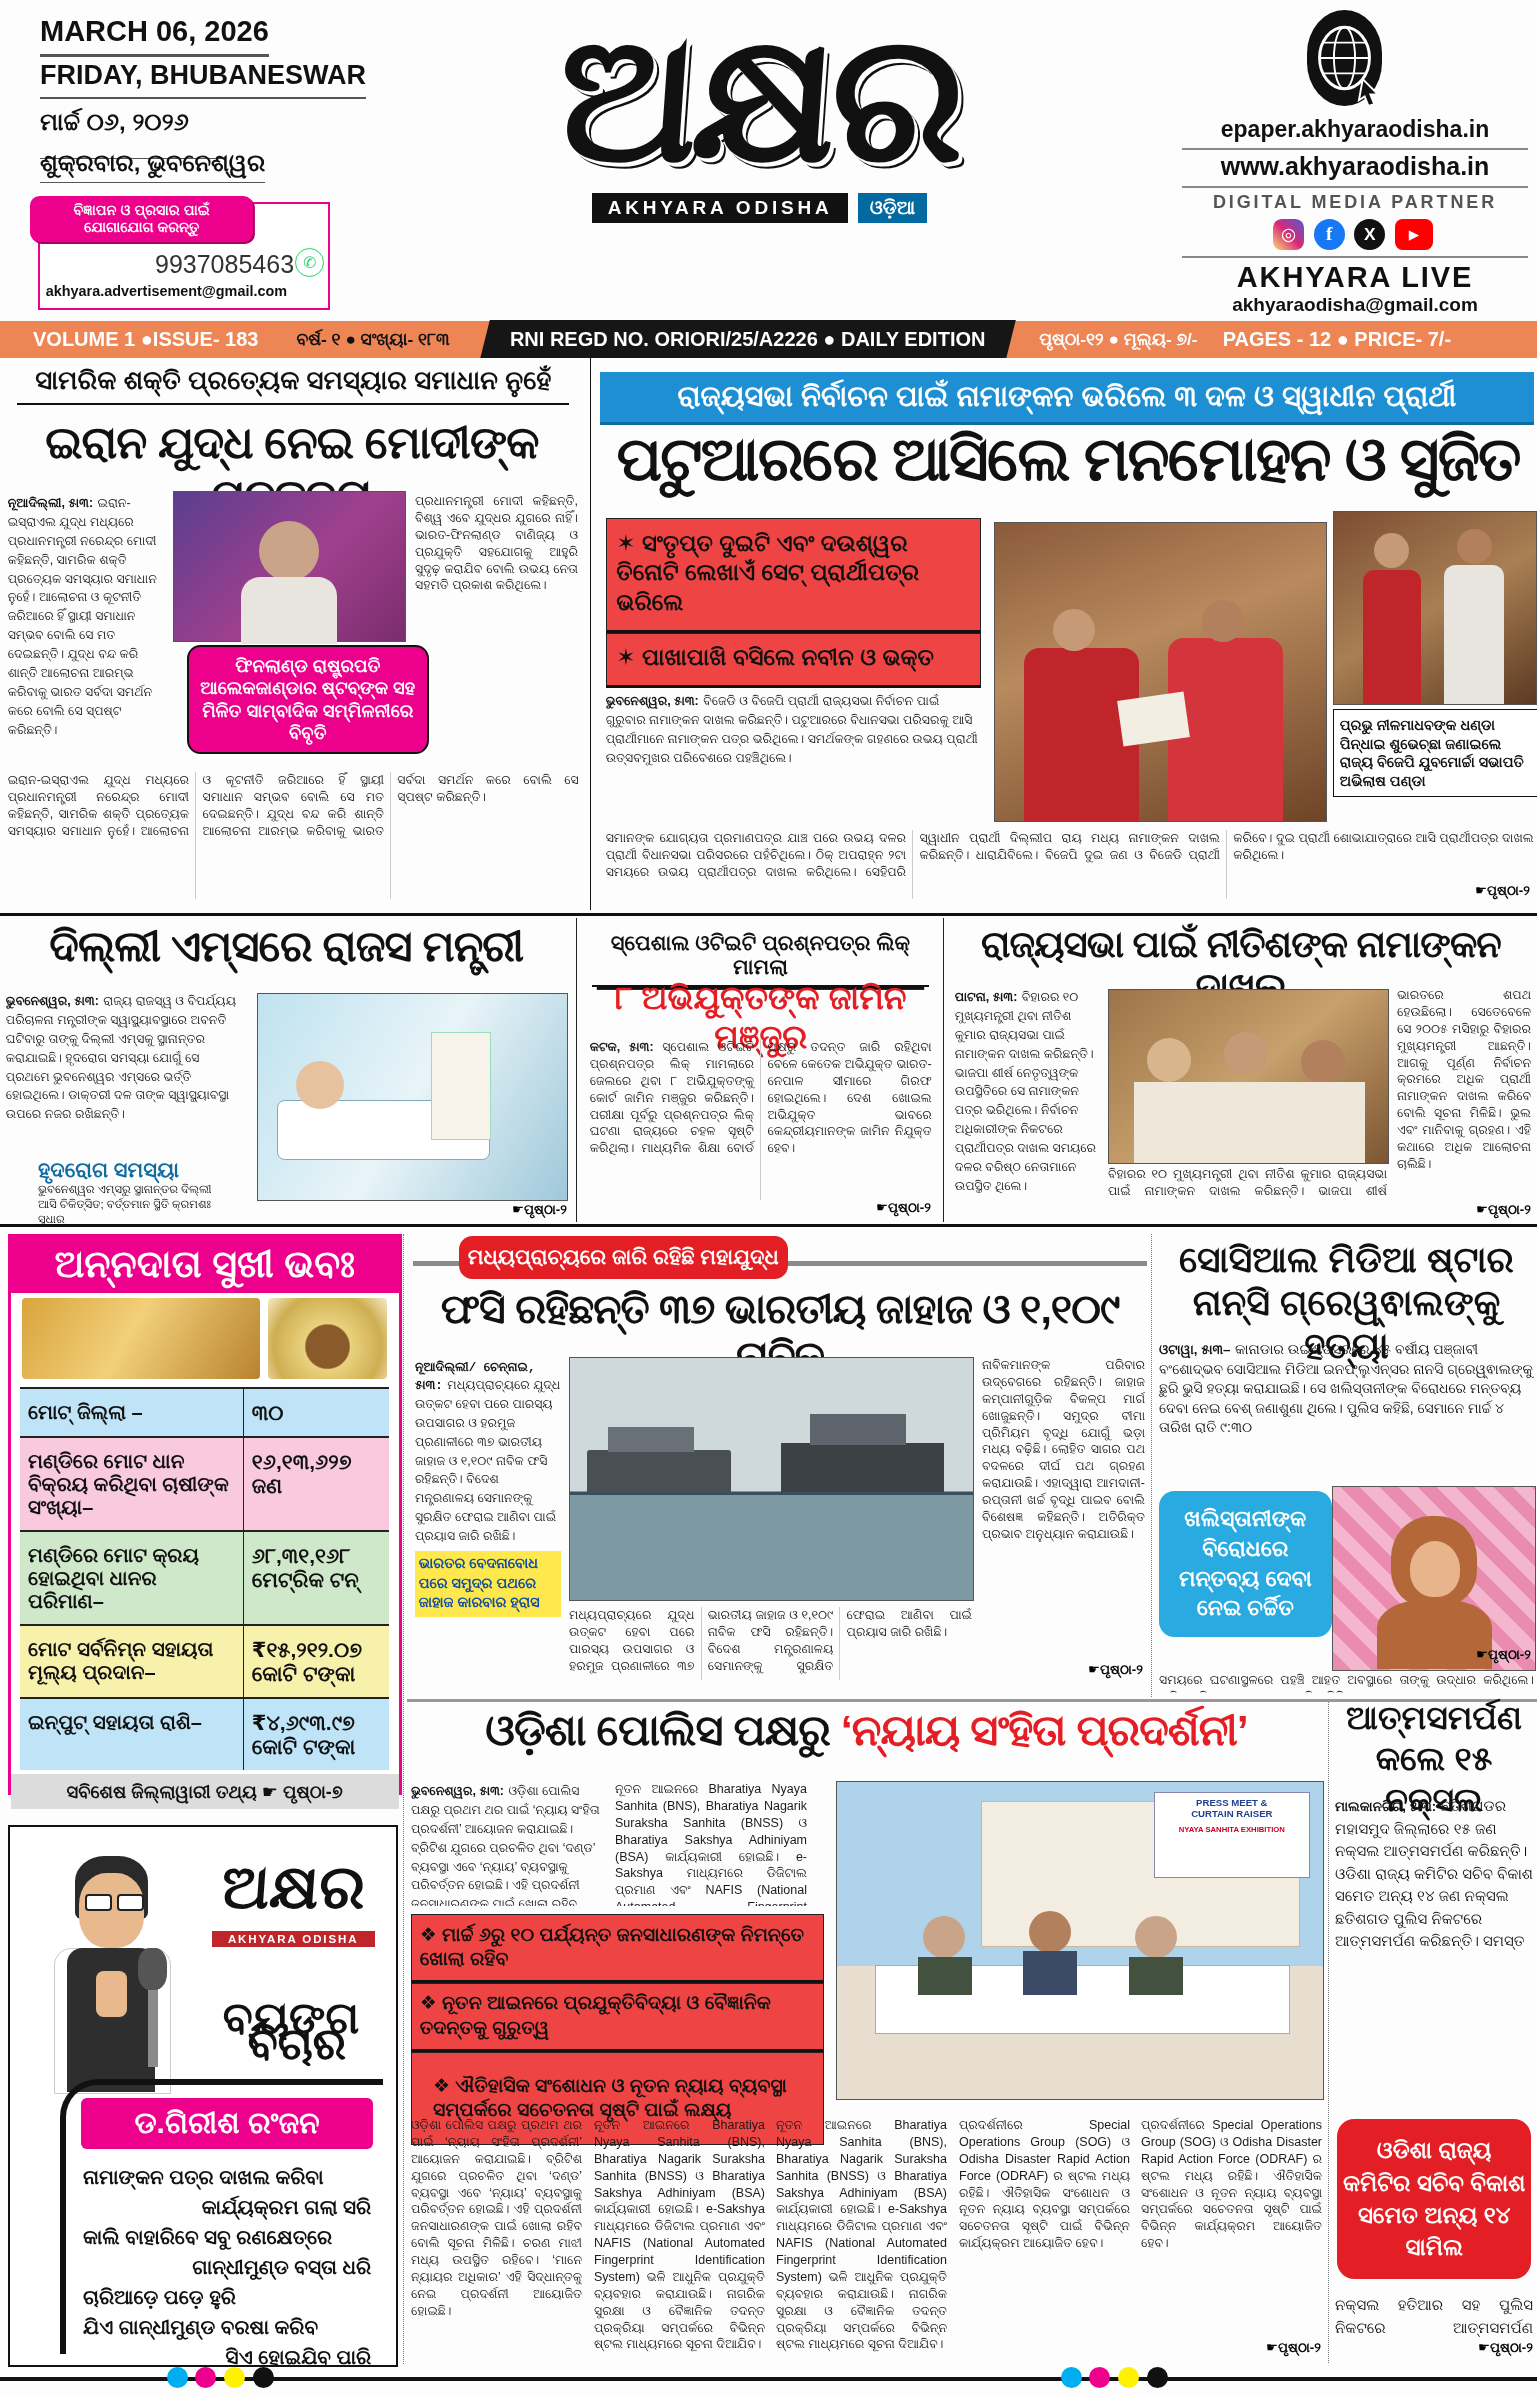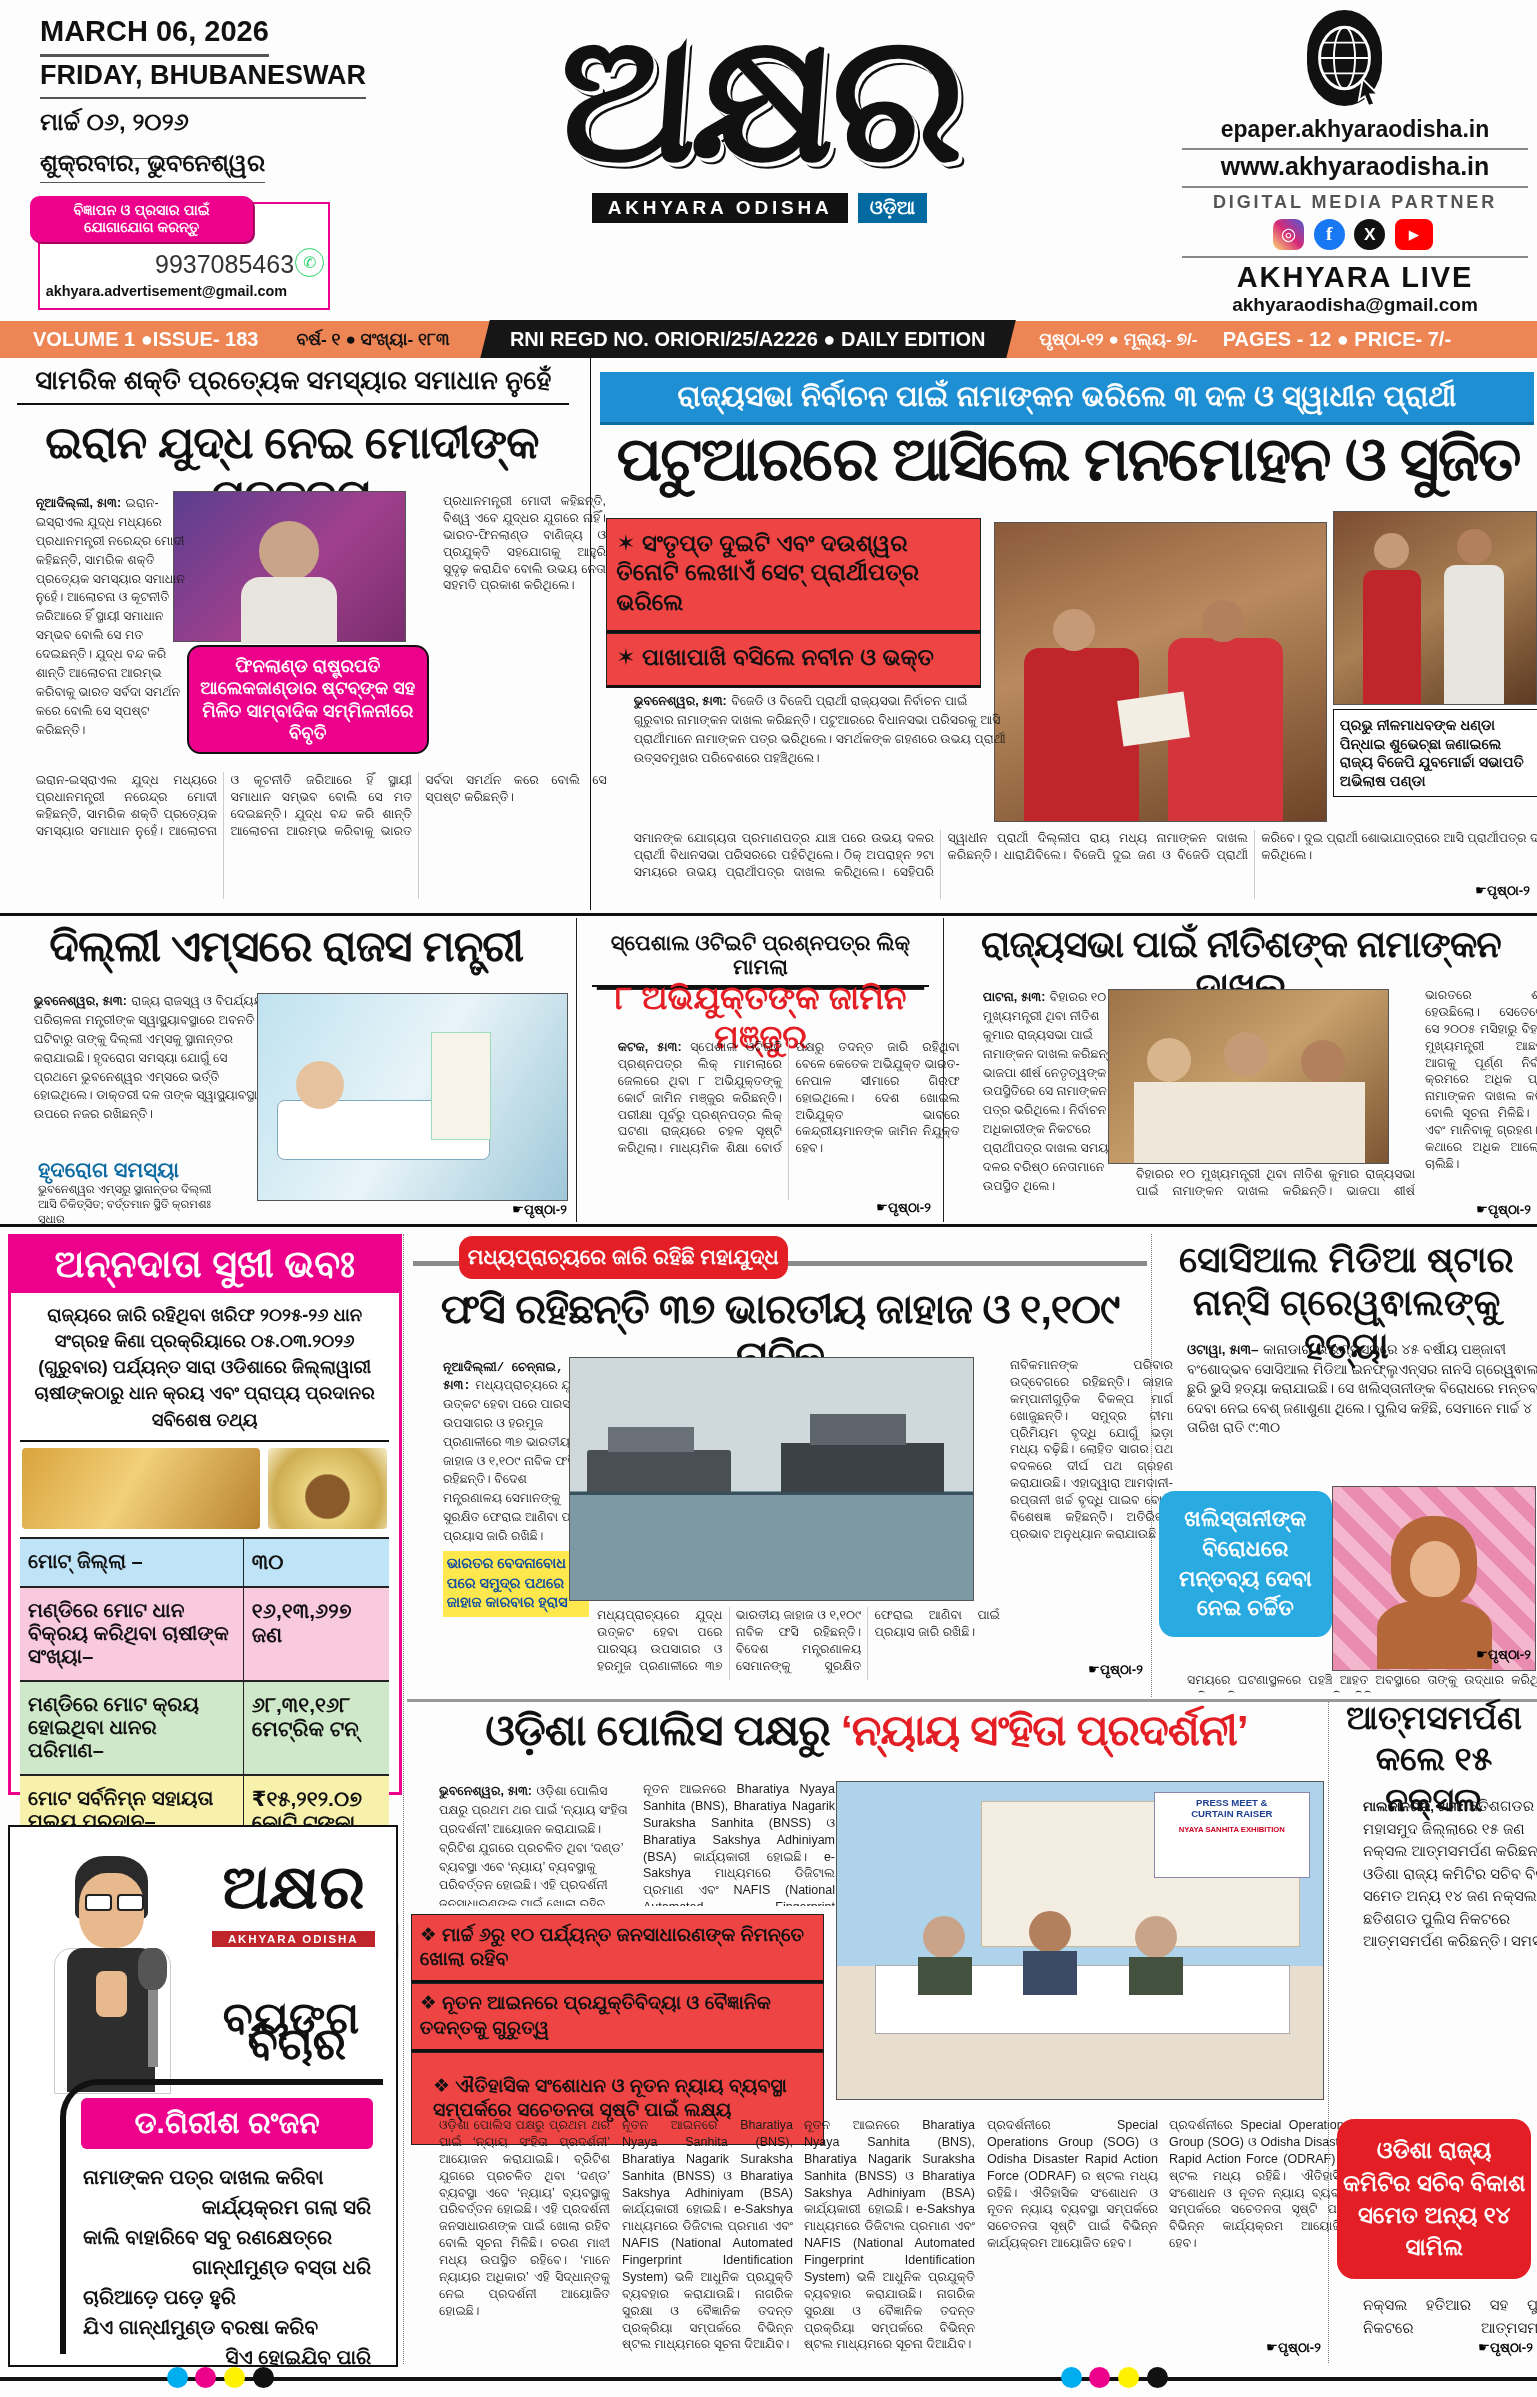--- a/index.html
+++ b/index.html
@@ -1,21 +1,21 @@
 <!DOCTYPE html>
 <html><head>
 <meta charset="utf-8">
 <style>
   html,body{margin:0;padding:0;background:#e8e8e8;}
   #page{position:relative;width:1537px;height:2398px;background:#fdfdfd;margin:0 auto;
         font-family:"Liberation Sans","DejaVu Sans",sans-serif;color:#111;overflow:hidden;}
   .abs{position:absolute;}
   .b{font-weight:bold;}
   .ctr{text-align:center;}
-  .clip{overflow:hidden;margin-left:28px;}
+  .clip{overflow:hidden;}
   .body-txt{font-size:12.5px;line-height:1.35;text-align:justify;color:#1a1a1a;}
   .cols2{column-count:2;column-gap:13.4px;column-rule:1px solid #ccc;}
   .cols3{column-count:3;column-gap:13.4px;column-rule:1px solid #ccc;}
   .rule-v-dot{border-left:1.9px dotted #777;}
   .rule-v-sol{border-left:1.9px solid #222;}
   .hline{background:#111;height:2.9px;}
   .pageref{color:#000;font-weight:bold;font-size:13.4px;text-align:right;}
   .peach{background:#ef4444;border:1px solid #222;}
   .photo{border:1px solid #555;}
   .cap{font-size:14.4px;font-weight:bold;line-height:1.3;}
@@ -187,21 +187,20 @@
     </div>
     <div class="abs clip body-txt" style="left:448px;top:69px;width:134px;height:213px;">ଭାରତରେ ଶପଥ ହେଉଛିଲୋ। ସେତେବେଳେ ସେ ୨୦୦୫ ମସିହାରୁ ବିହାରର ମୁଖ୍ୟମନ୍ତ୍ରୀ ଆଛନ୍ତି। ଆଗକୁ ପୂର୍ଣ୍ଣ ନିର୍ବାଚନ କ୍ରମରେ ଅଧିକ ପ୍ରାର୍ଥୀ ନାମାଙ୍କନ ଦାଖଲ କରିବେ ବୋଲି ସୂଚନା ମିଳିଛି। ଭୁଲ ଏବଂ ମାନିବାକୁ ଗ୍ରହଣ। ଏହି କଥାରେ ଅଧିକ ଆଲୋଚନା ଚାଲିଛି।</div>
     <div class="abs clip body-txt" style="left:159px;top:248px;width:279px;height:35px;">ବିହାରର ୧୦ ମୁଖ୍ୟମନ୍ତ୍ରୀ ଥିବା ନୀତିଶ କୁମାର ରାଜ୍ୟସଭା ପାଇଁ ନାମାଙ୍କନ ଦାଖଲ କରିଛନ୍ତି। ଭାଜପା ଶୀର୍ଷ ନେତୃତ୍ୱଙ୍କ ଉପସ୍ଥିତିରେ ସେ ନାମାଙ୍କନ ପତ୍ର ଭରିଥିଲେ। ନିର୍ବାଚନ ଅଧିକାରୀଙ୍କ ନିକଟରେ ପ୍ରାର୍ଥୀପତ୍ର ଦାଖଲ ସମୟରେ ଦଳର ବରିଷ୍ଠ ନେତାମାନେ ଉପସ୍ଥିତ ଥିଲେ।</div>
     <div class="abs pageref" style="left:467px;top:284px;width:115px;">☛ପୃଷ୍ଠା-୨</div>
   </div>
 
   <div class="abs hline" style="left:0;top:1224px;width:1537px;"></div>
 
   <div class="abs" style="left:7.7px;top:1234px;width:388px;height:555px;border:3.8px solid #ec008c;background:#fff;">
     <div class="ctr" style="background:#ec008c;color:#fff;font-weight:bold;font-size:38px;padding:5.8px 0;">ଅନ୍ନଦାତା ସୁଖୀ ଭବଃ</div>
-    <div class="ctr b" style="font-size:18px;line-height:1.45;padding:9.6px 11.5px 7.7px 11.5px;border-bottom:2.9px solid #111;margin:0 9.6px;">ରାଜ୍ୟରେ ଜାରି ରହିଥିବା ଖରିଫ ୨୦୨୫-୨୬ ଧାନ ସଂଗ୍ରହ କିଣା ପ୍ରକ୍ରିୟାରେ ୦୫.୦୩.୨୦୨୬ (ଗୁରୁବାର) ପର୍ଯ୍ୟନ୍ତ ସାରା ଓଡିଶାରେ ଜିଲ୍ଲାୱାରୀ ଚାଷୀଙ୍କଠାରୁ ଧାନ କ୍ରୟ ଏବଂ ପ୍ରାପ୍ୟ ପ୍ରଦାନର ସବିଶେଷ ତଥ୍ୟ</div>
 
     <div style="display:flex;gap:7.7px;padding:5.8px 11.5px;">
       <div style="flex:2;height:81px;background:linear-gradient(120deg,#d9a43c,#f2cf7a 45%,#b9832e);border-radius:3.8px;"></div>
       <div style="flex:1;height:81px;background:radial-gradient(circle at 50% 60%,#8a5a2b 28%,#e9d27e 30%,#cfae52 70%,#f7ecc8);border-radius:3.8px;"></div>
     </div>
 
     <div style="margin:1.9px 9.6px 0 9.6px;border-top:2.9px solid #222;">
       <div style="display:flex;background:#bfe3f7;border-bottom:2.9px solid #222;">
         <div class="b" style="flex:1.6;font-size:20px;padding:11.5px 7.7px;border-right:1.9px solid #222;">ମୋଟ୍ ଜିଲ୍ଲା –</div>
         <div class="b" style="flex:1;font-size:21px;padding:11.5px 7.7px;">୩୦</div>

